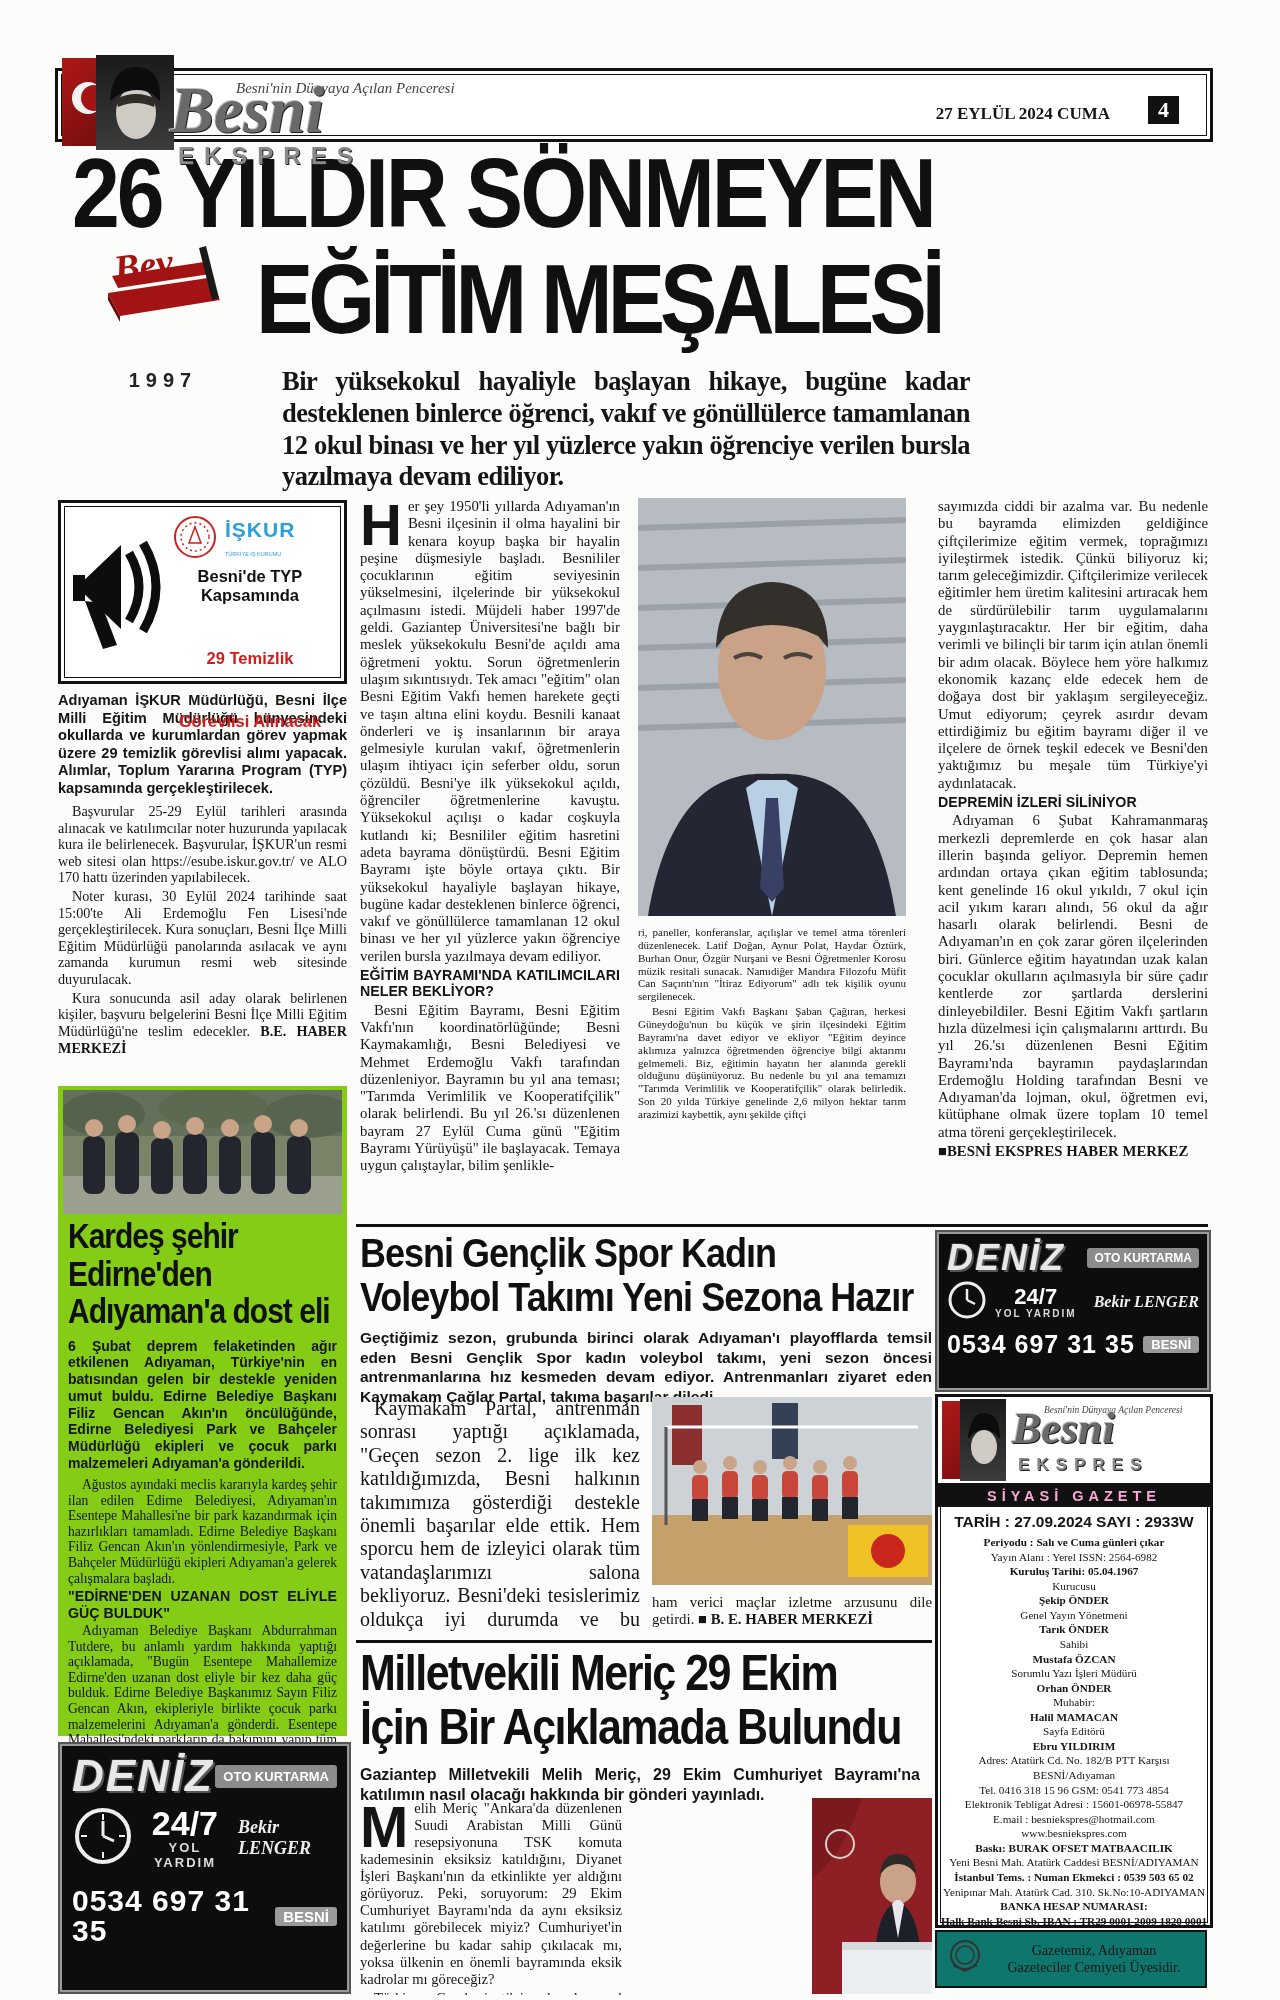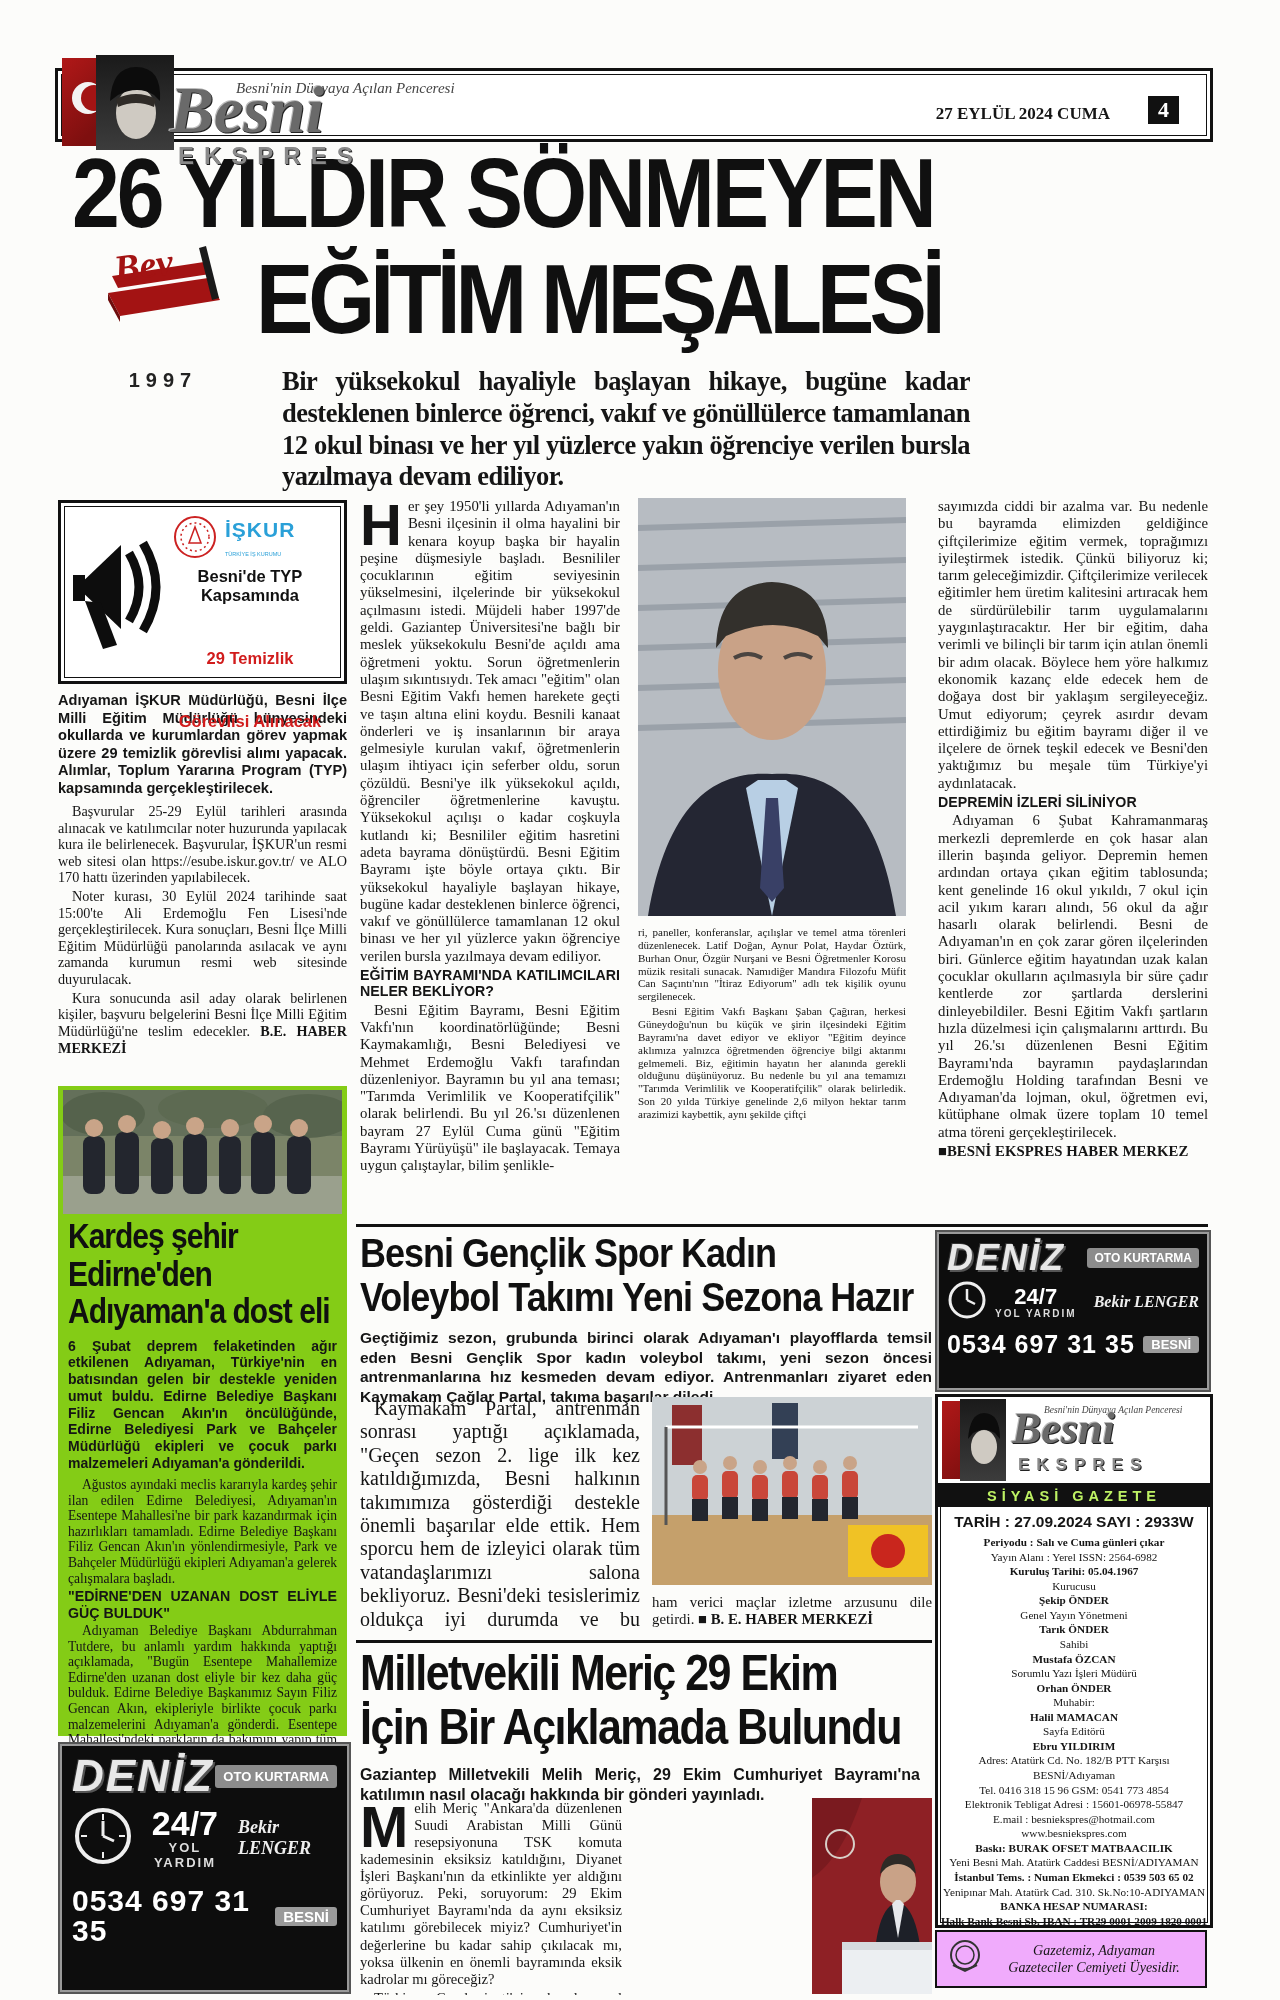--- a/index.html
+++ b/index.html
@@ -35,25 +35,25 @@
   .deniz{background:#0d0d0d;border:2px solid #555;box-shadow:inset 0 0 0 2px #999;color:#eee;overflow:hidden;}
   .deniz-brand{font-family:"Liberation Sans",sans-serif;font-weight:700;font-style:italic;color:#e8e8e8;text-shadow:2px 2px 0 #555,-1px -1px 0 #333;letter-spacing:2px;line-height:1;}
   .deniz-oto{background:#8c8c8c;color:#fff;font-family:"Liberation Sans",sans-serif;font-weight:700;border-radius:3px;text-align:center;}
   .deniz-247{font-family:"Liberation Sans",sans-serif;font-weight:700;color:#fff;line-height:1;}
   .deniz-yol{font-family:"Liberation Sans",sans-serif;font-weight:700;color:#ddd;letter-spacing:2px;}
   .deniz-owner{font-family:"Liberation Serif",serif;font-style:italic;font-weight:700;color:#eee;}
   .deniz-phone{font-family:"Liberation Sans",sans-serif;font-weight:700;color:#fff;letter-spacing:1px;line-height:1;}
   .deniz-city{background:#9a9a9a;color:#fff;font-family:"Liberation Sans",sans-serif;font-weight:700;border-radius:3px;padding:1px 8px;}
   
   .kunye{border:3px solid #111;box-shadow:inset 0 0 0 2px #fff,inset 0 0 0 3px #111;background:#fff;}
-  .kunye-band{background:#111;color:#bef264;font-family:"Liberation Sans",sans-serif;font-weight:700;letter-spacing:5px;font-size:14.5px;text-align:center;padding:3px 0;}
+  .kunye-band{background:#111;color:#f9a8d4;font-family:"Liberation Sans",sans-serif;font-weight:700;letter-spacing:5px;font-size:14.5px;text-align:center;padding:3px 0;}
   .kunye-date{font-family:"Liberation Sans",sans-serif;font-weight:700;font-size:15.5px;text-align:center;margin:6px 0 4px 0;}
   .kunye-lines{font-size:11.2px;line-height:1.3;text-align:center;}
   .kunye-lines div.b{font-weight:700;}
-  .note-box{border:2px solid #111;background:#f0abfc;font-style:italic;font-size:14px;text-align:center;line-height:1.25;}
+  .note-box{border:2px solid #111;background:#0f766e;font-size:14px;text-align:center;line-height:1.25;}
   .lead-par{font-weight:700;font-size:26.5px;line-height:1.2;text-align:justify;letter-spacing:-0.5px;}
 </style>
 </head>
 <body>
 
 <div class="page">
 
   <div class="abs mast-box" style="left:55px;top:68px;width:1152px;height:68px;"></div>
   <div class="abs" style="left:62px;top:58px;width:60px;height:88px;background:linear-gradient(135deg,#b01818 0%,#7e0f0f 70%);z-index:3;">
     <svg width="60" height="88" viewBox="0 0 60 88">

